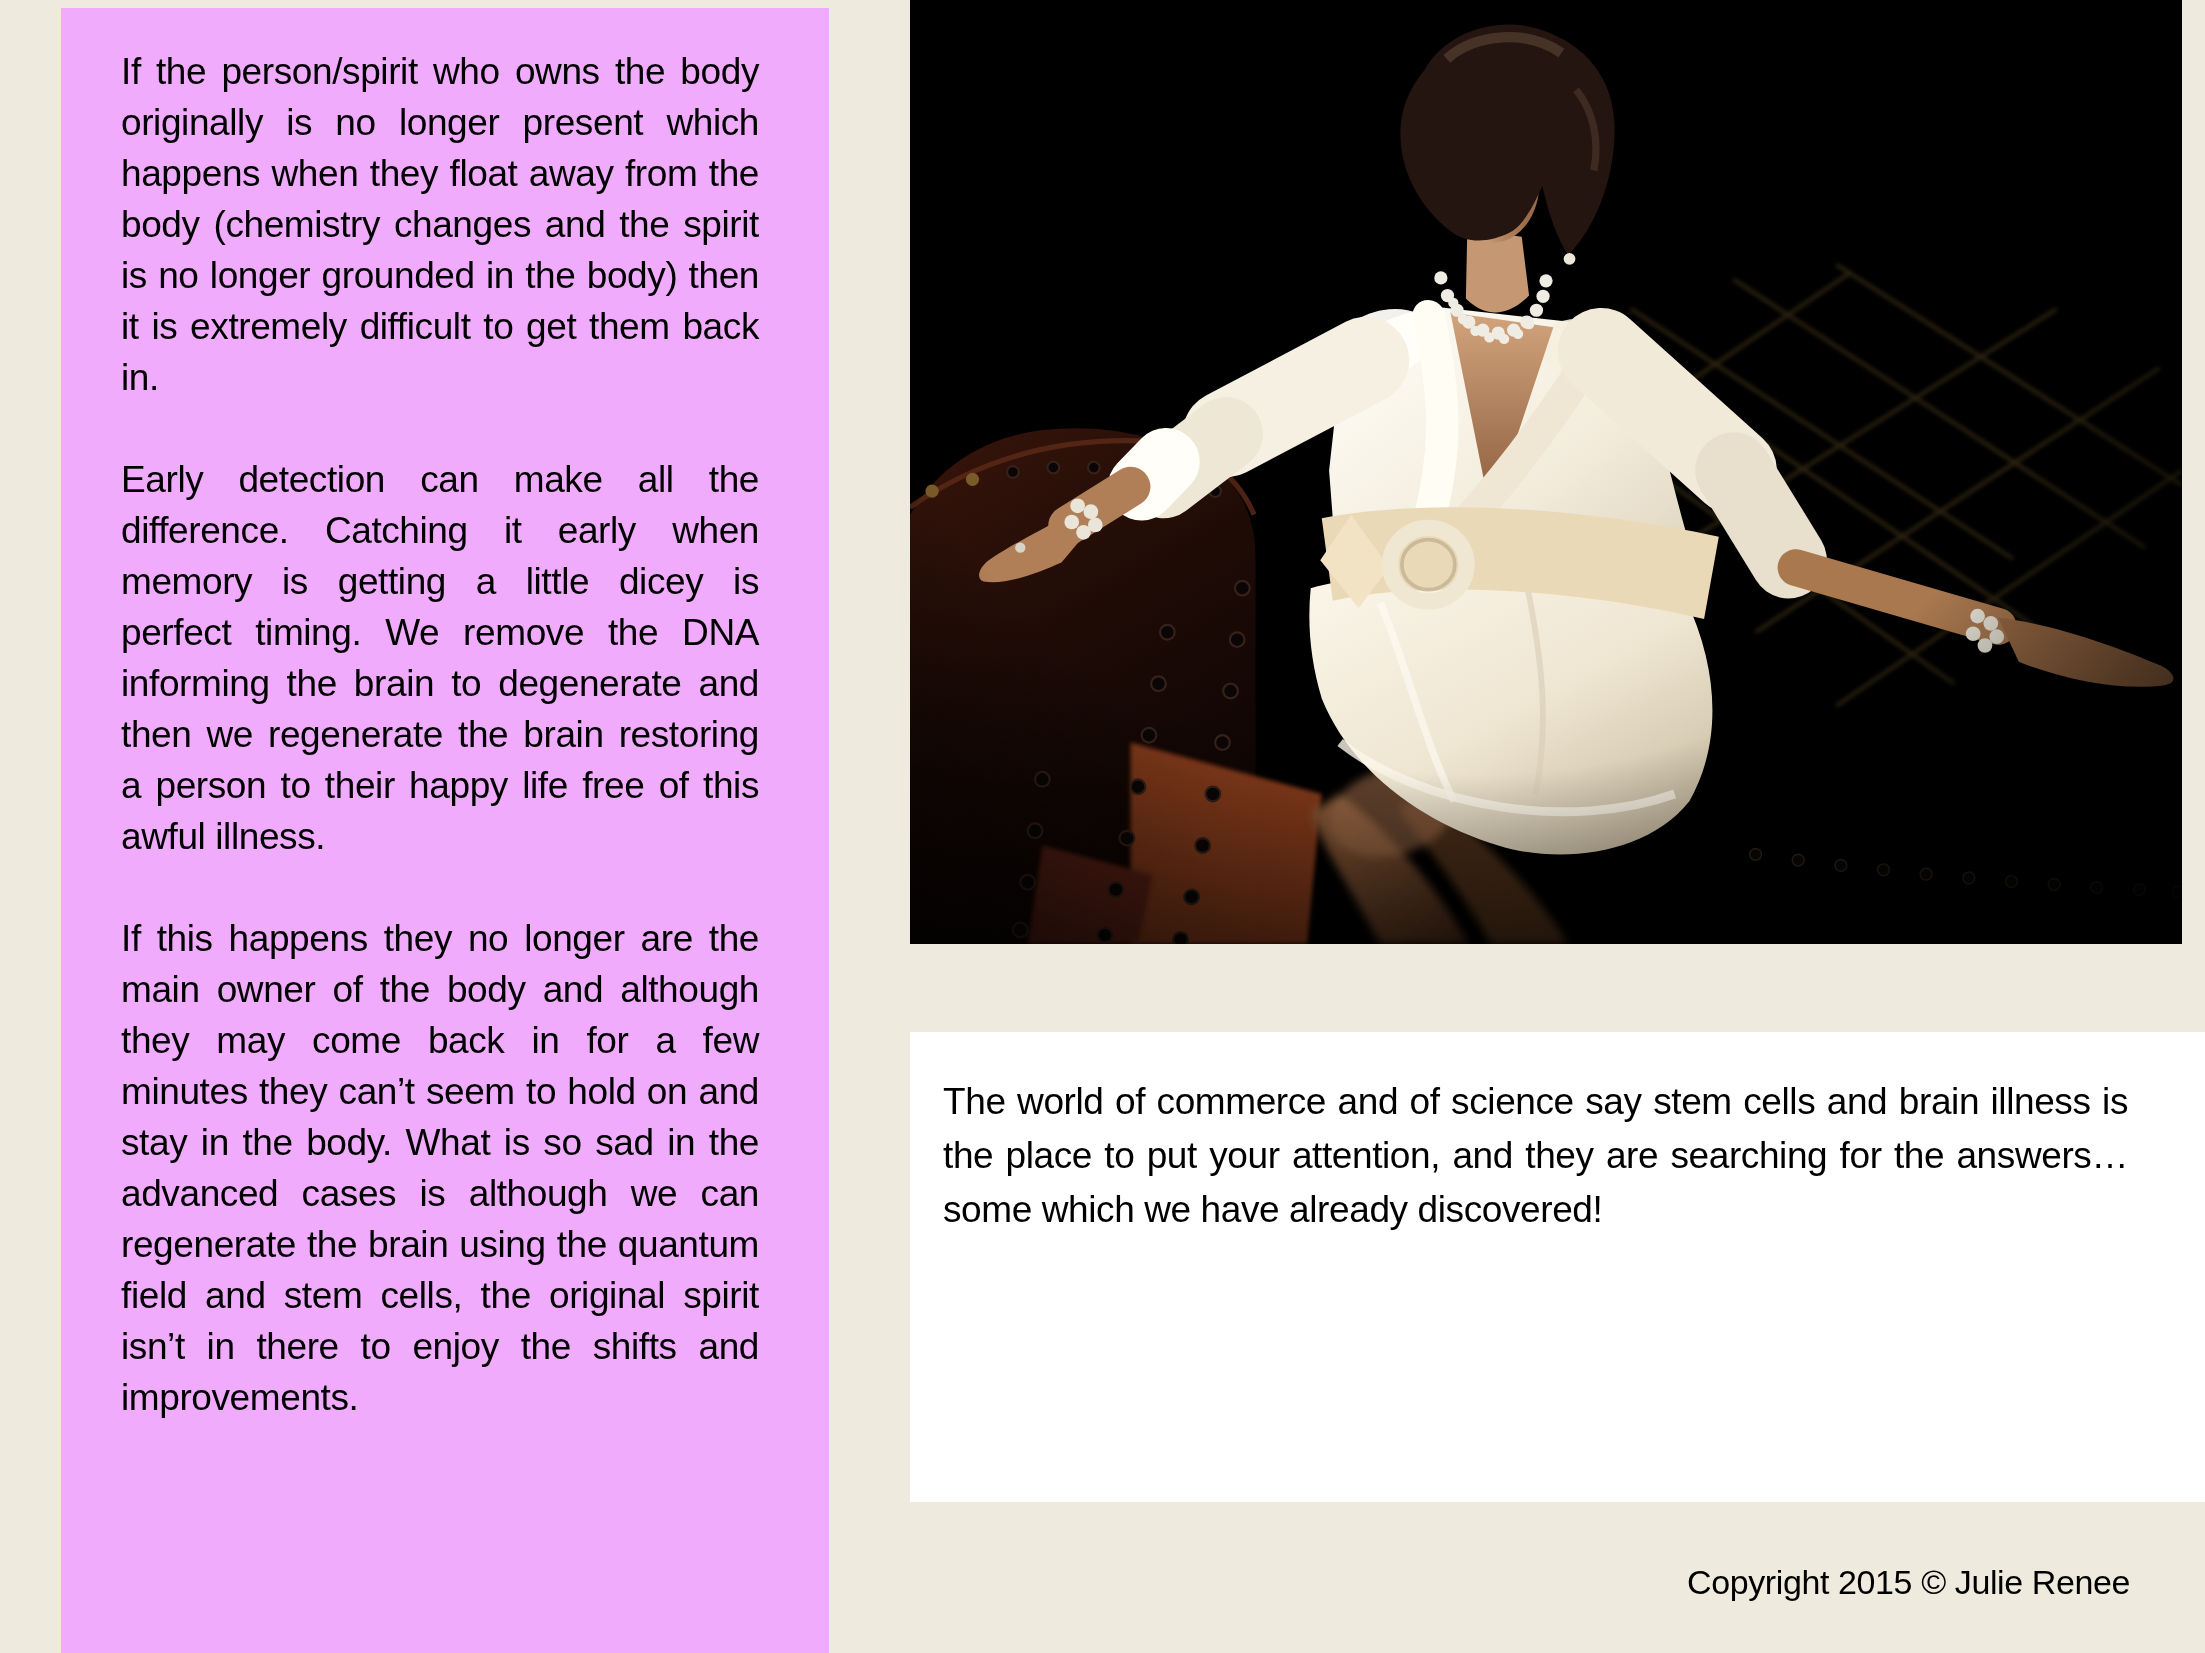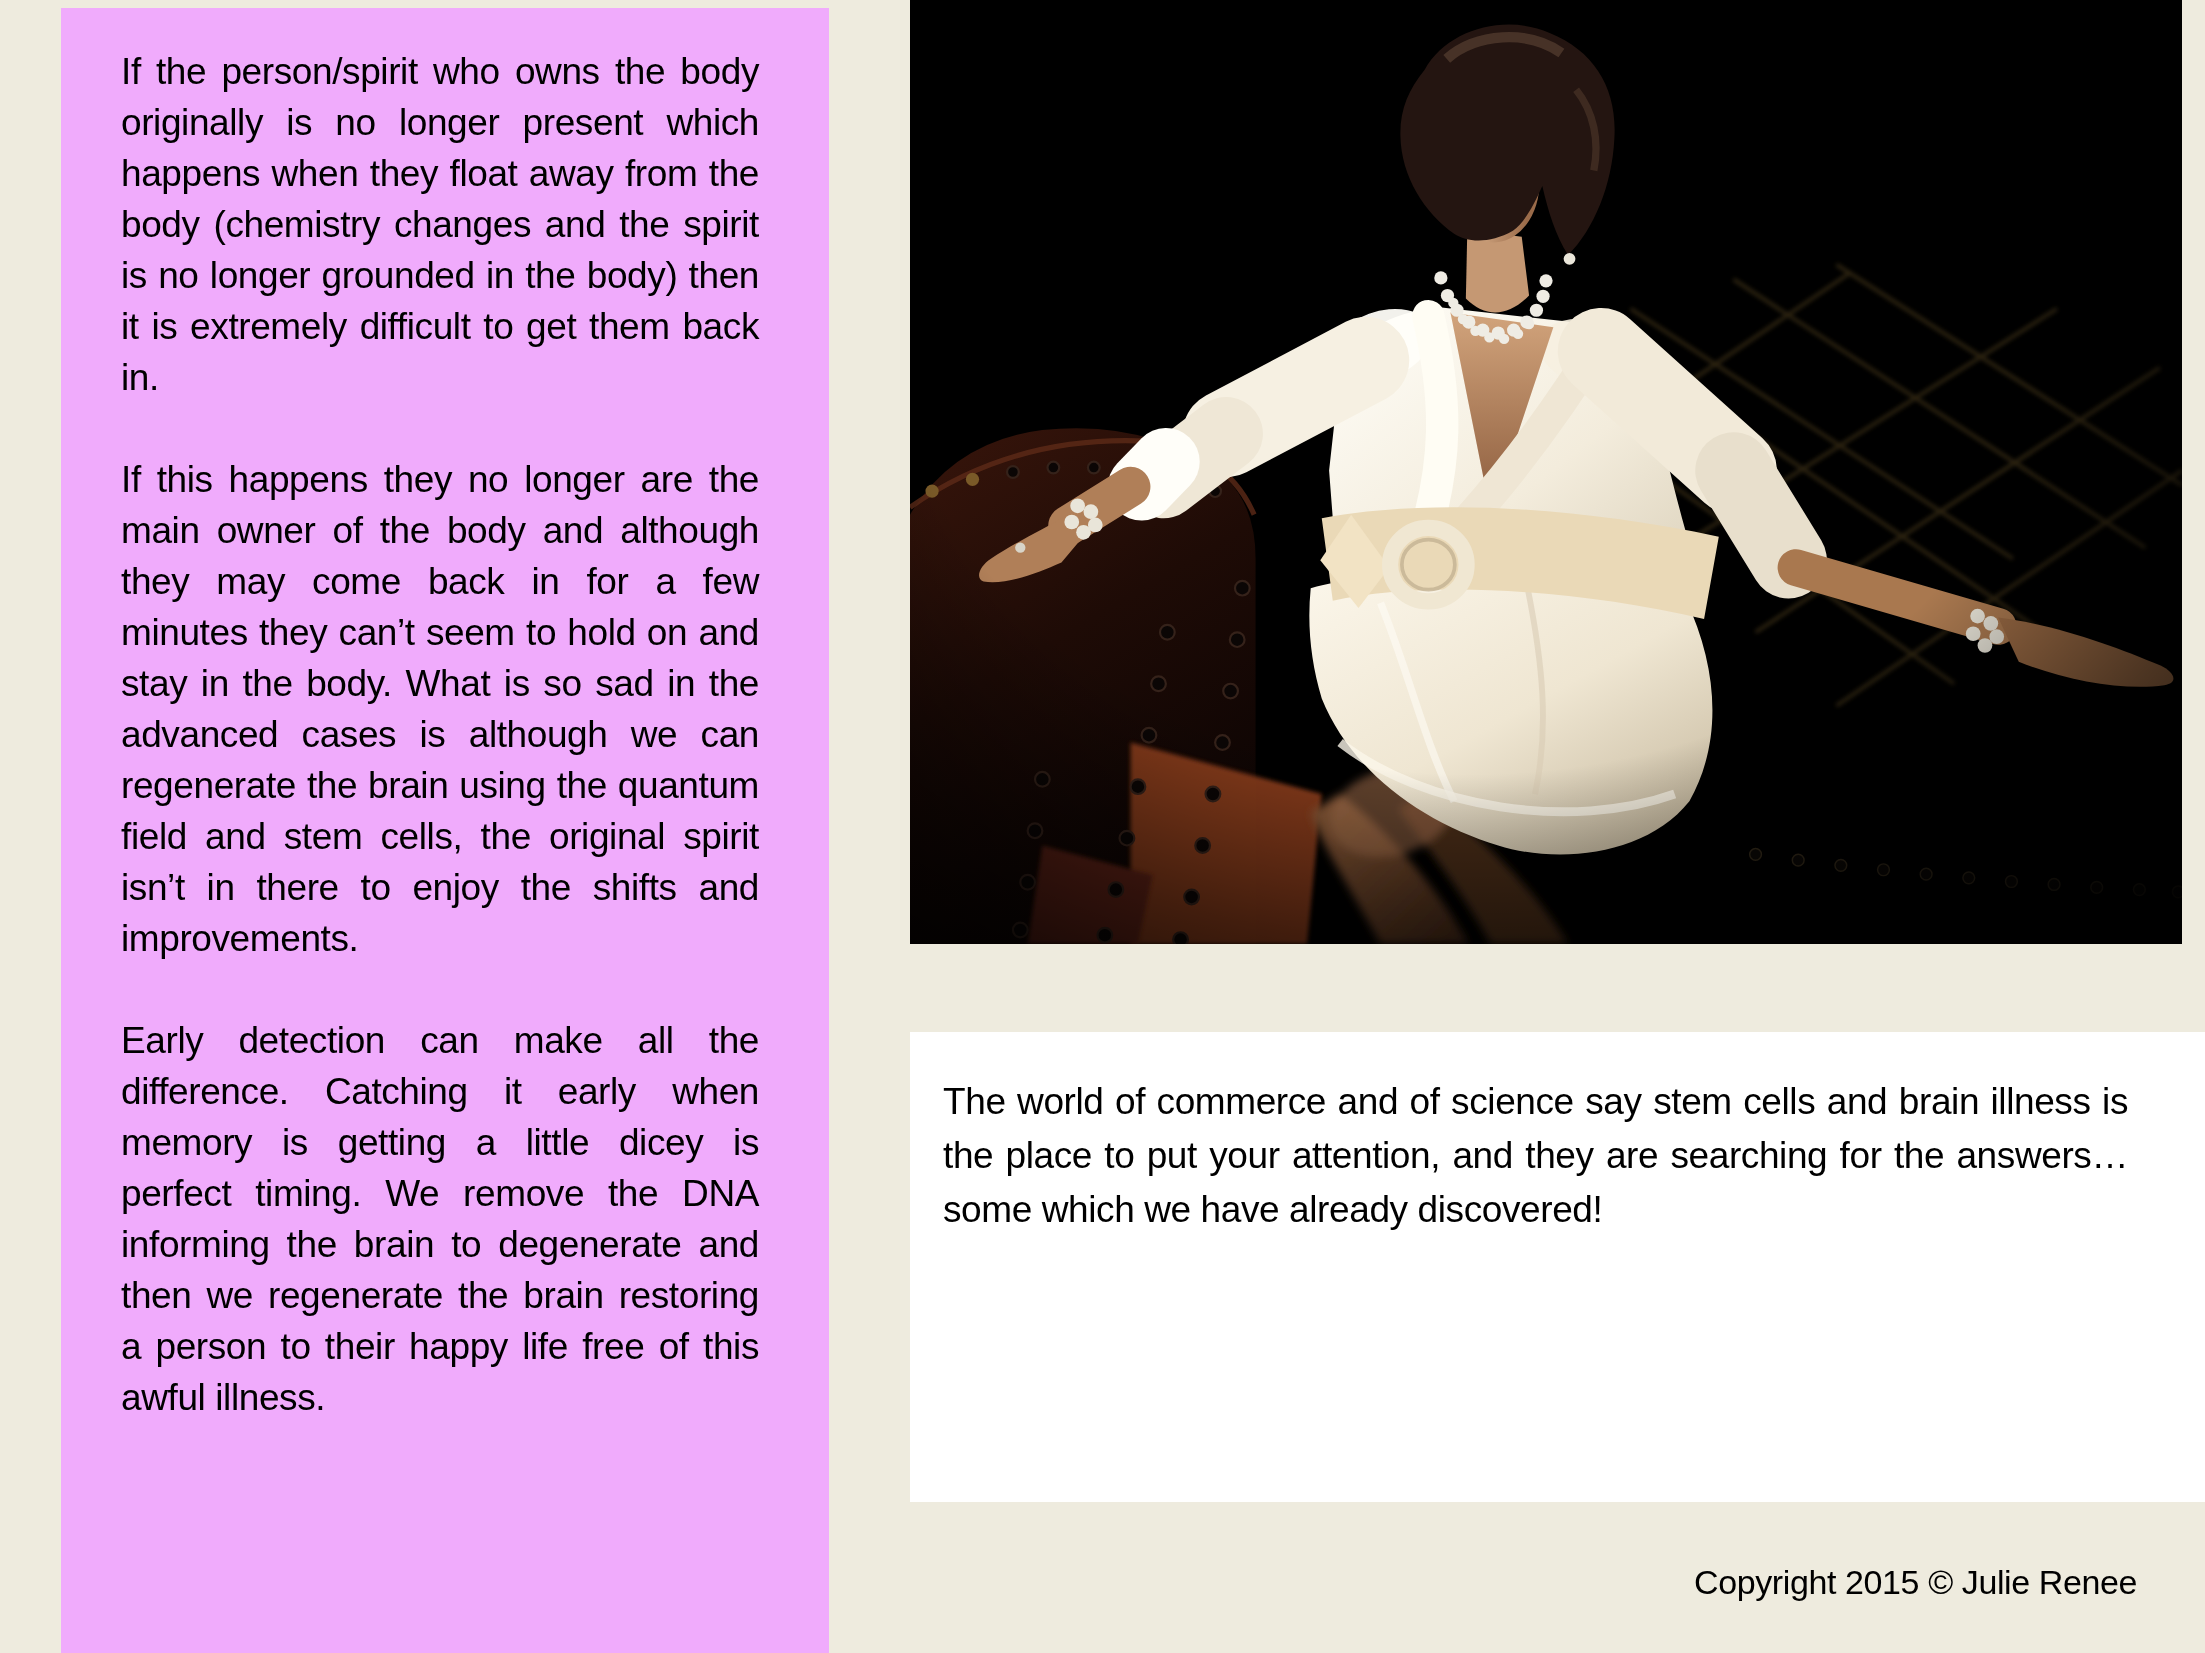--- a/index.html
+++ b/index.html
@@ -28,35 +28,35 @@
     background:#FFFFFF;
     padding-left:40px;
   }
   .callout-text {
     position:absolute; left:33px; top:43px; width:1185px;
     font-size:37px; line-height:54px; letter-spacing:-0.4px;
     text-align:justify; text-justify:inter-word;
   }
   .callout-text .para { margin:0 0 54px 0; }
   .copyright {
-    position:absolute; right:68px; top:1560px;
+    position:absolute; right:75px; top:1560px;
     font-size:34px; line-height:44px; letter-spacing:-0.4px;
     text-align:right;
   }
 </style>
 </head>
 <body>
 
 <div class="page">
 
   <section class="left-panel">
     <div class="left-text">
         <p class="para">If the person/spirit who owns the body originally is no longer present which happens when they float away from the body (chemistry changes and the spirit is no longer grounded in the body) then it is extremely difficult to get them back in.</p>
+        <p class="para">Early detection can make all the difference. Catching it early when memory is getting a little dicey is perfect timing. We remove the DNA informing the brain to degenerate and then we regenerate the brain restoring a person to their happy life free of this awful illness.</p>
         <p class="para">If this happens they no longer are the main owner of the body and although they may come back in for a few minutes they can’t seem to hold on and stay in the body.  What is so sad in the advanced cases is although we can regenerate the brain using the quantum field and stem cells, the original spirit isn’t in there to enjoy the shifts and improvements.</p>
-        <p class="para">Early detection can make all the difference. Catching it early when memory is getting a little dicey is perfect timing. We remove the DNA informing the brain to degenerate and then we regenerate the brain restoring a person to their happy life free of this awful illness.</p>
       </div>
   </section>
 
   <figure class="photo" aria-label="Woman with dark hair in a white satin dress and pearl necklace, seated on a dark studded leather chair with both arms outstretched against a black background">
     <svg viewBox="0 0 1730 1284" preserveAspectRatio="none">
       <defs>
         <linearGradient id="gDress" x1="0" y1="0" x2="1" y2="1">
           <stop offset="0" stop-color="#FFFEF9"></stop>
             <stop offset="0.6" stop-color="#F3ECDC"></stop>
             <stop offset="1" stop-color="#DCD2BC"></stop>

